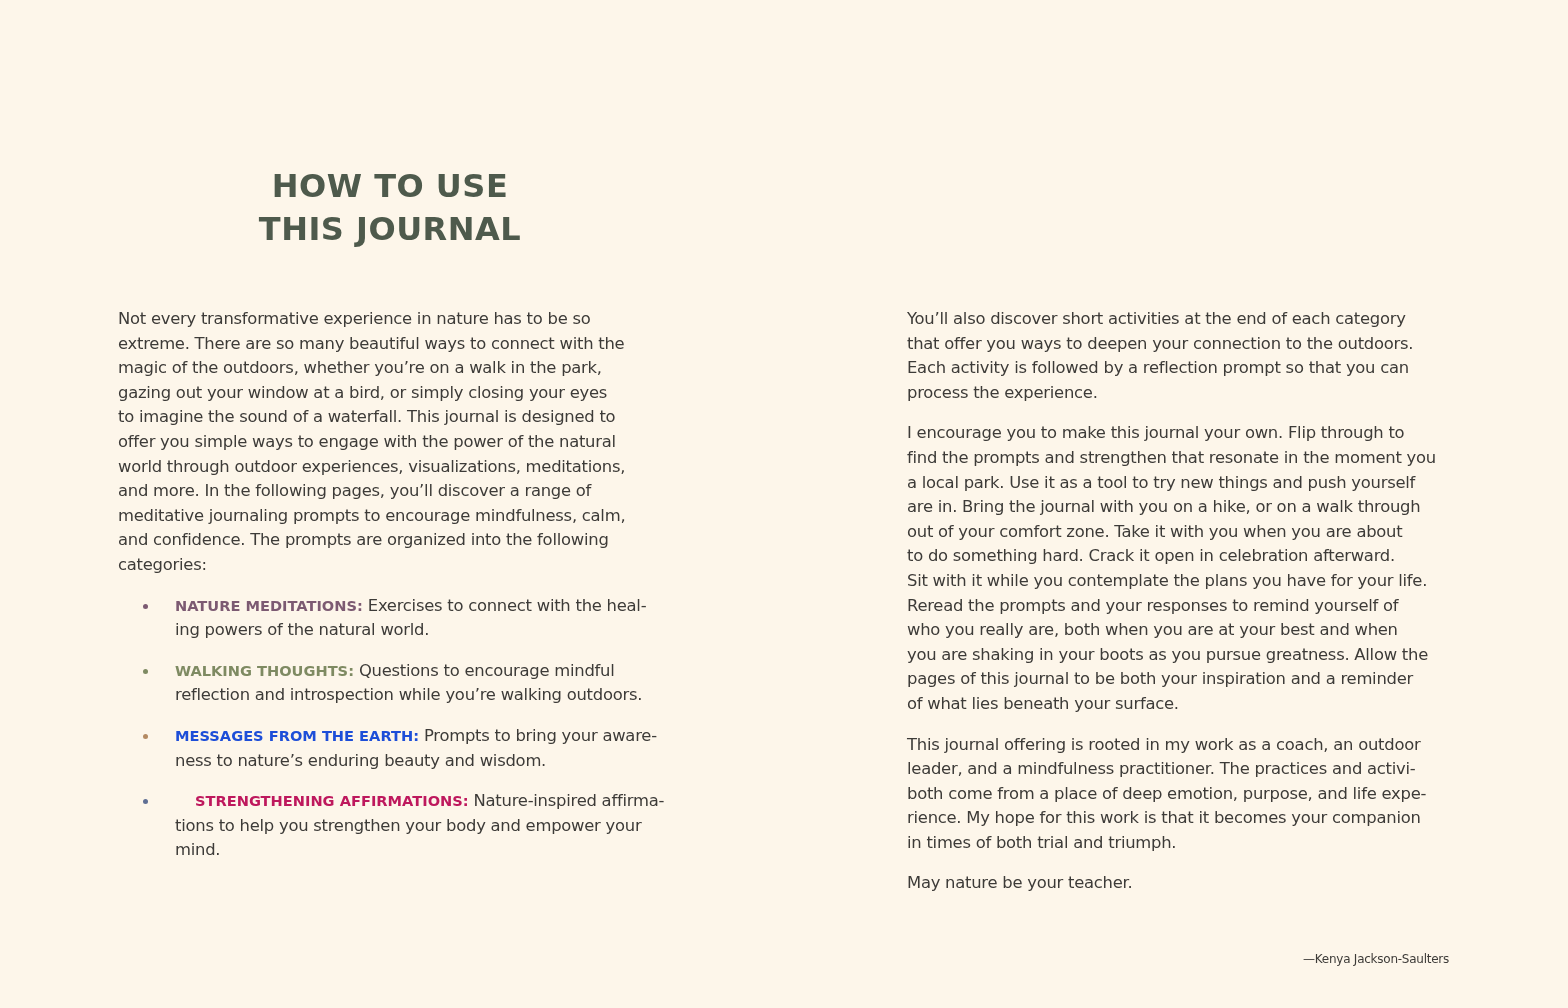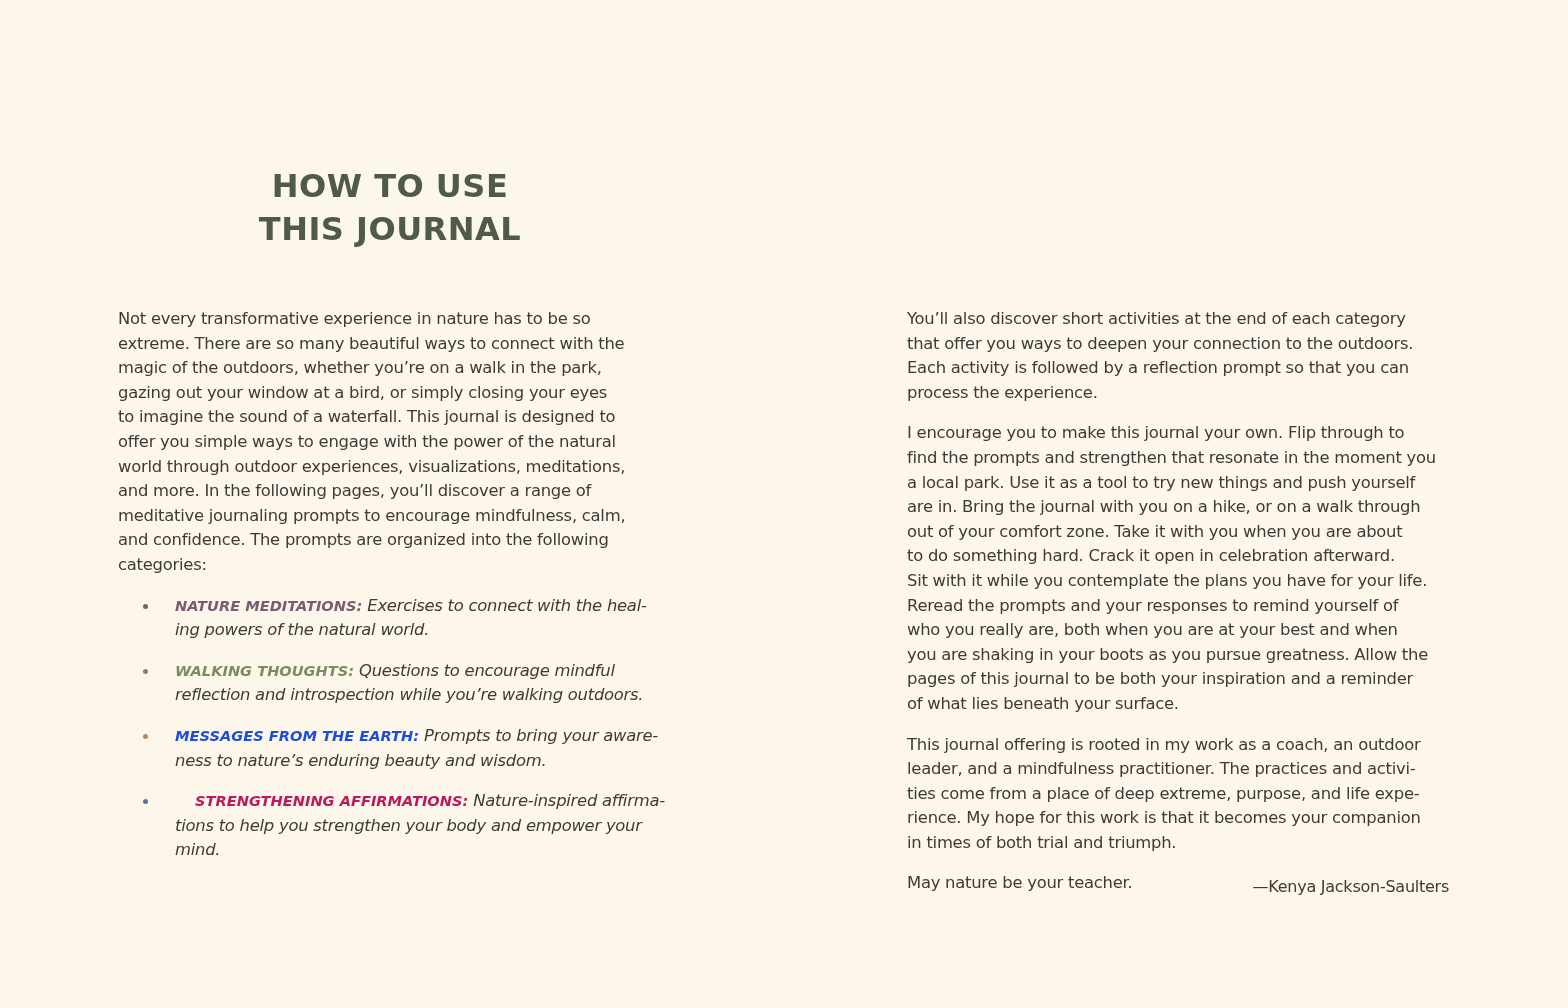--- a/index.html
+++ b/index.html
@@ -43,21 +43,20 @@
     .line {
       display: block;
       white-space: nowrap;
       height: 24.6px;
     }
     .para { margin: 0 0 16px 0; }
     .bullets {
       list-style: none;
       margin: 16px 0 0 0;
       padding: 0;
-      font-style: italic;
     }
     .bullet {
       position: relative;
       padding-left: 57px;
       margin-bottom: 16px;
     }
     .bullet-dot {
       position: absolute;
       left: 25px;
       top: 10px;
@@ -66,22 +65,22 @@
       border-radius: 50%;
     }
     .cat-label {
       font-weight: bold;
       font-size: 14.6px;
       letter-spacing: 0px;
     }
     .signature {
       position: absolute;
       right: 119px;
-      top: 877px;
-      font-size: 16px;
+      top: 952px;
+      font-size: 12px;
       letter-spacing: -0.25px;
       color: #3d3b38;
       white-space: nowrap;
     }
   </style>
 </head>
 <body>
 
 <h1 class="title">
   <span>HOW TO USE</span>
@@ -144,21 +143,21 @@
       <span class="line">Sit with it while you contemplate the plans you have for your life.</span>
       <span class="line">Reread the prompts and your responses to remind yourself of</span>
       <span class="line">who you really are, both when you are at your best and when</span>
       <span class="line">you are shaking in your boots as you pursue greatness. Allow the</span>
       <span class="line">pages of this journal to be both your inspiration and a reminder</span>
       <span class="line">of what lies beneath your surface.</span>
     </p>
     <p class="para">
       <span class="line">This journal offering is rooted in my work as a coach, an outdoor</span>
       <span class="line">leader, and a mindfulness practitioner. The practices and activi-</span>
-      <span class="line">ties come from a place of deep extreme, purpose, and life expe-</span>
+      <span class="line">both come from a place of deep emotion, purpose, and life expe-</span>
       <span class="line">rience. My hope for this work is that it becomes your companion</span>
       <span class="line">in times of both trial and triumph.</span>
     </p>
     <p class="para">
       <span class="line">May nature be your teacher.</span>
     </p>
   </div>
 
 <div class="signature">—Kenya Jackson-Saulters</div>
 

